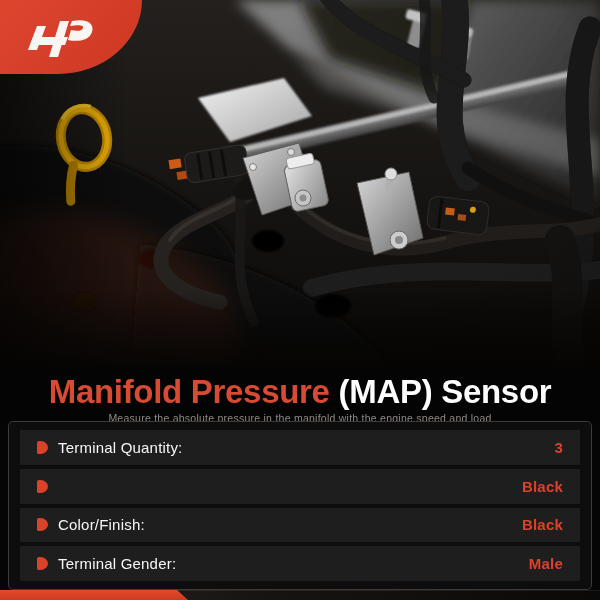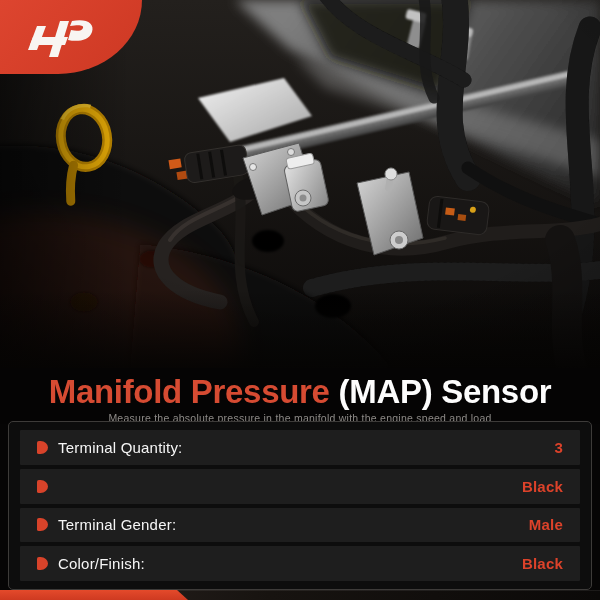--- a/index.html
+++ b/index.html
@@ -242,26 +242,26 @@
       <span class="bullet"></span>
       <span class="spec-label">Terminal Quantity:</span>
       <span class="spec-value">3</span>
     </div>
     <div class="spec-row">
       <span class="bullet"></span>
       <span class="spec-value">Black</span>
     </div>
     <div class="spec-row">
       <span class="bullet"></span>
+      <span class="spec-label">Color/Finish:</span>
+      <span class="spec-value">Black</span>
+    </div>
+    <div class="spec-row">
+      <span class="bullet"></span>
       <span class="spec-label">Terminal Gender:</span>
       <span class="spec-value">Male</span>
     </div>
-    <div class="spec-row">
-      <span class="bullet"></span>
-      <span class="spec-label">Color/Finish:</span>
-      <span class="spec-value">Black</span>
-    </div>
   </div>
 
   <div class="footer-strip"></div>
   <div class="footer-red"></div>
 
 </div>
 
 </body></html>

